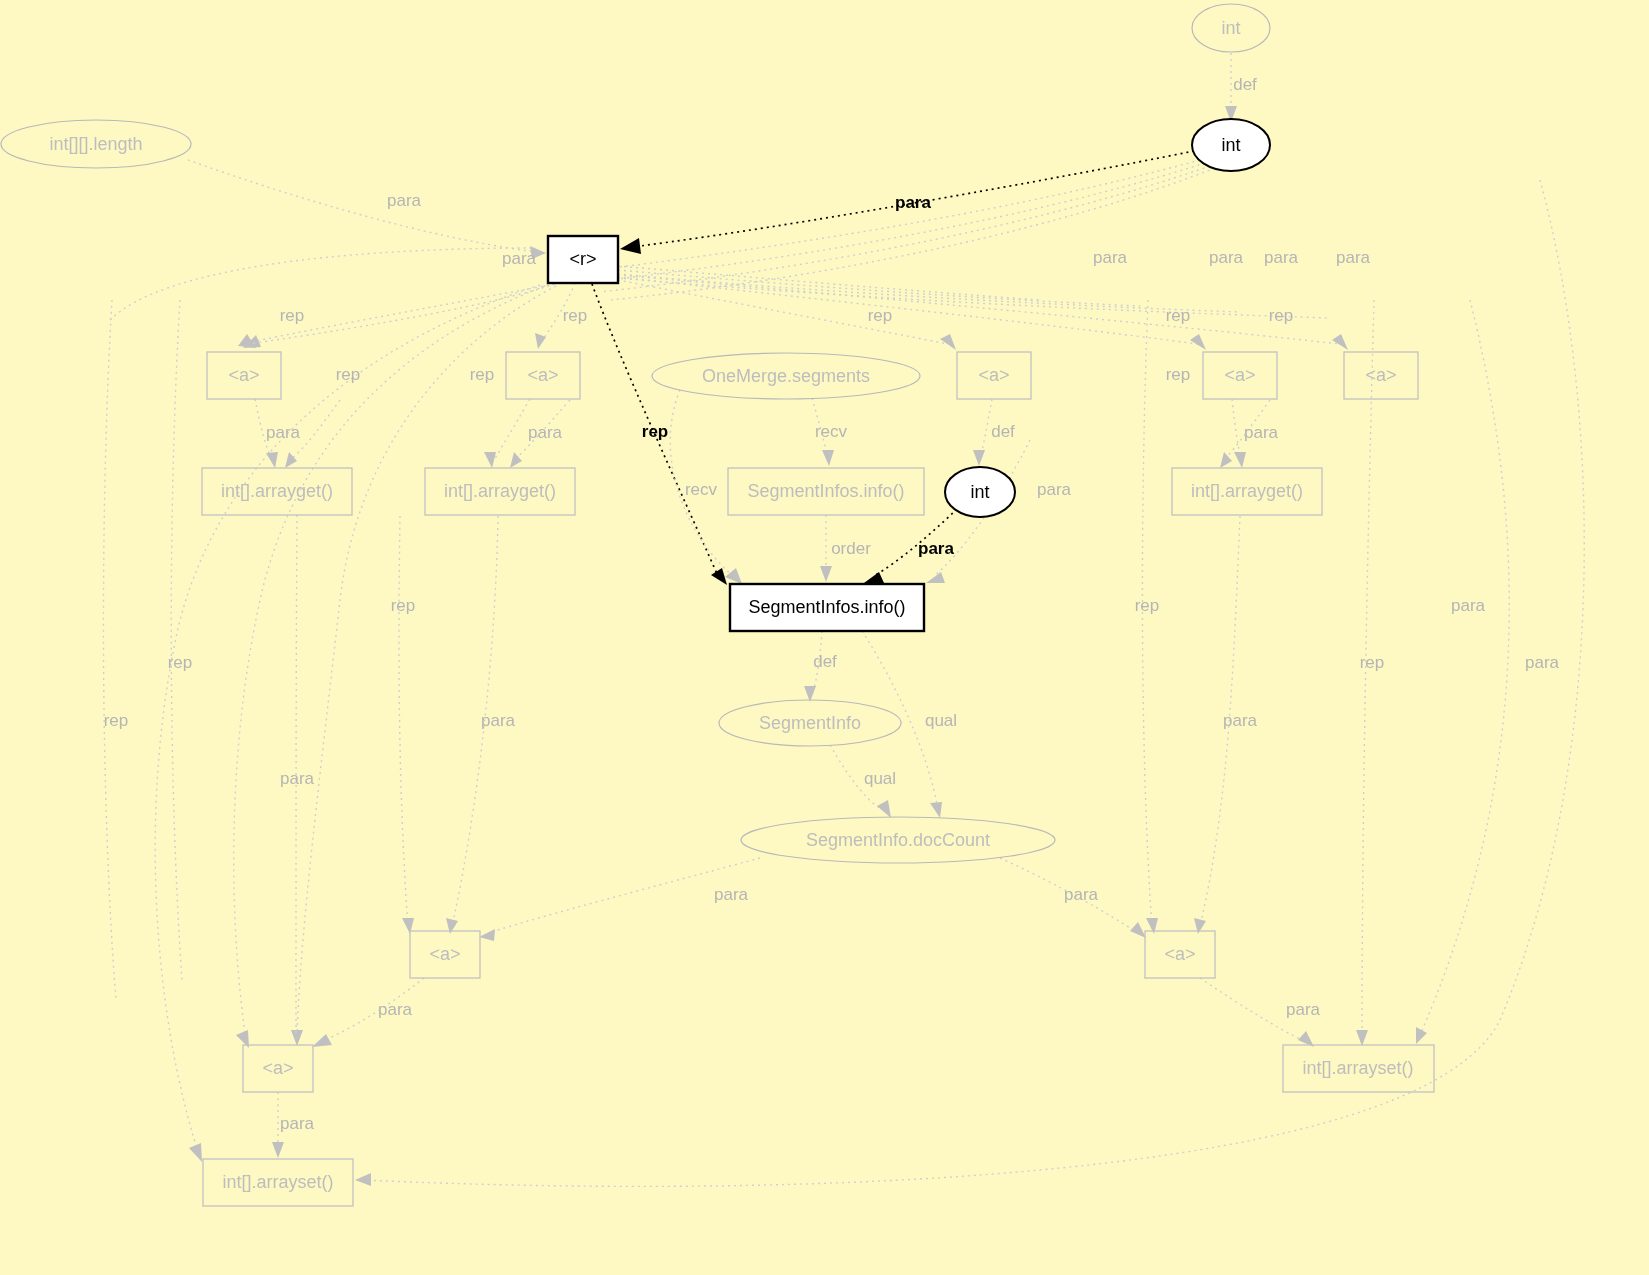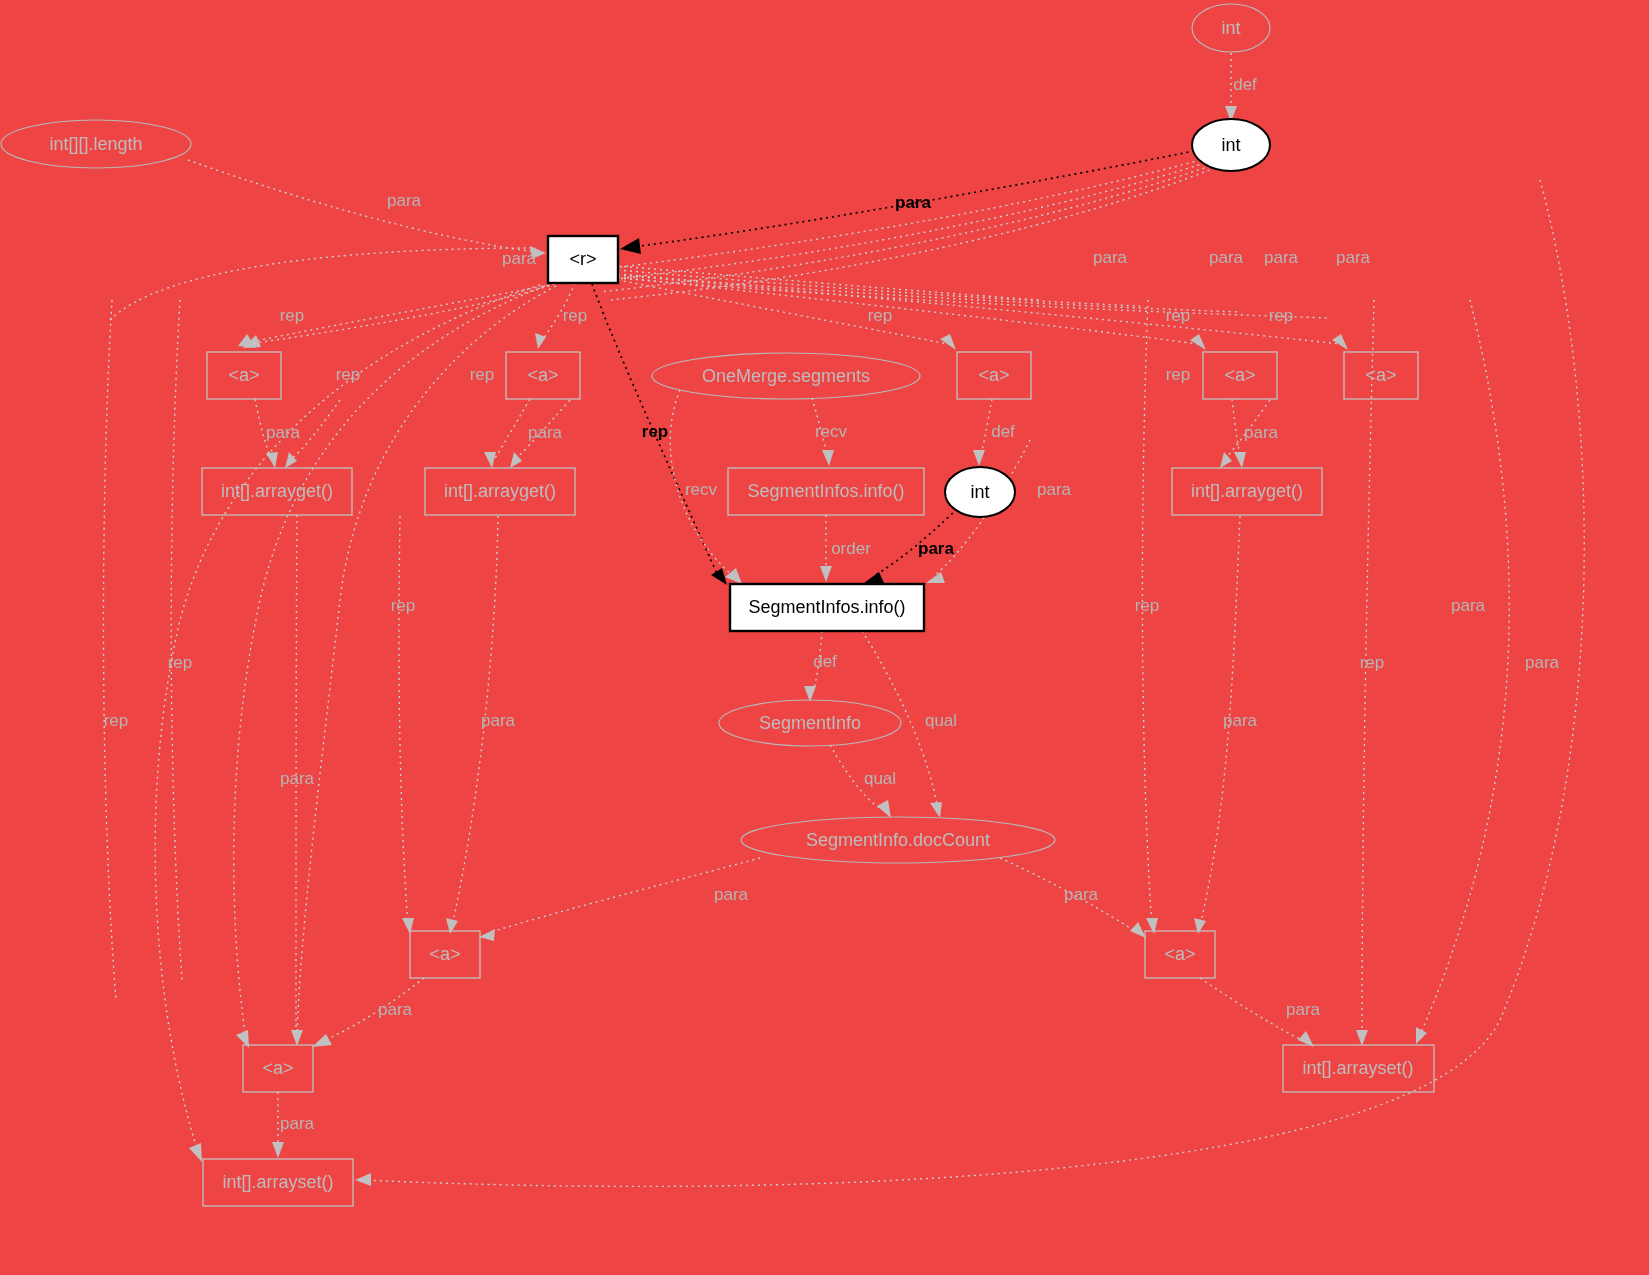--- a/index.html
+++ b/index.html
@@ -4,21 +4,21 @@
 <style>
   html, body {
     margin: 0;
     padding: 0;
     background: #ffffff;
   }
   #canvas-wrap {
     position: relative;
     width: 1649px;
     height: 1275px;
-    background: #ef4444;
+    background: #fef9c3;
     font-family: "Liberation Sans", sans-serif;
   }
   svg#graph {
     display: block;
     width: 1649px;
     height: 1275px;
   }
   .node-ellipse-faded {
     fill: none;
     stroke: #b8b8b8;

